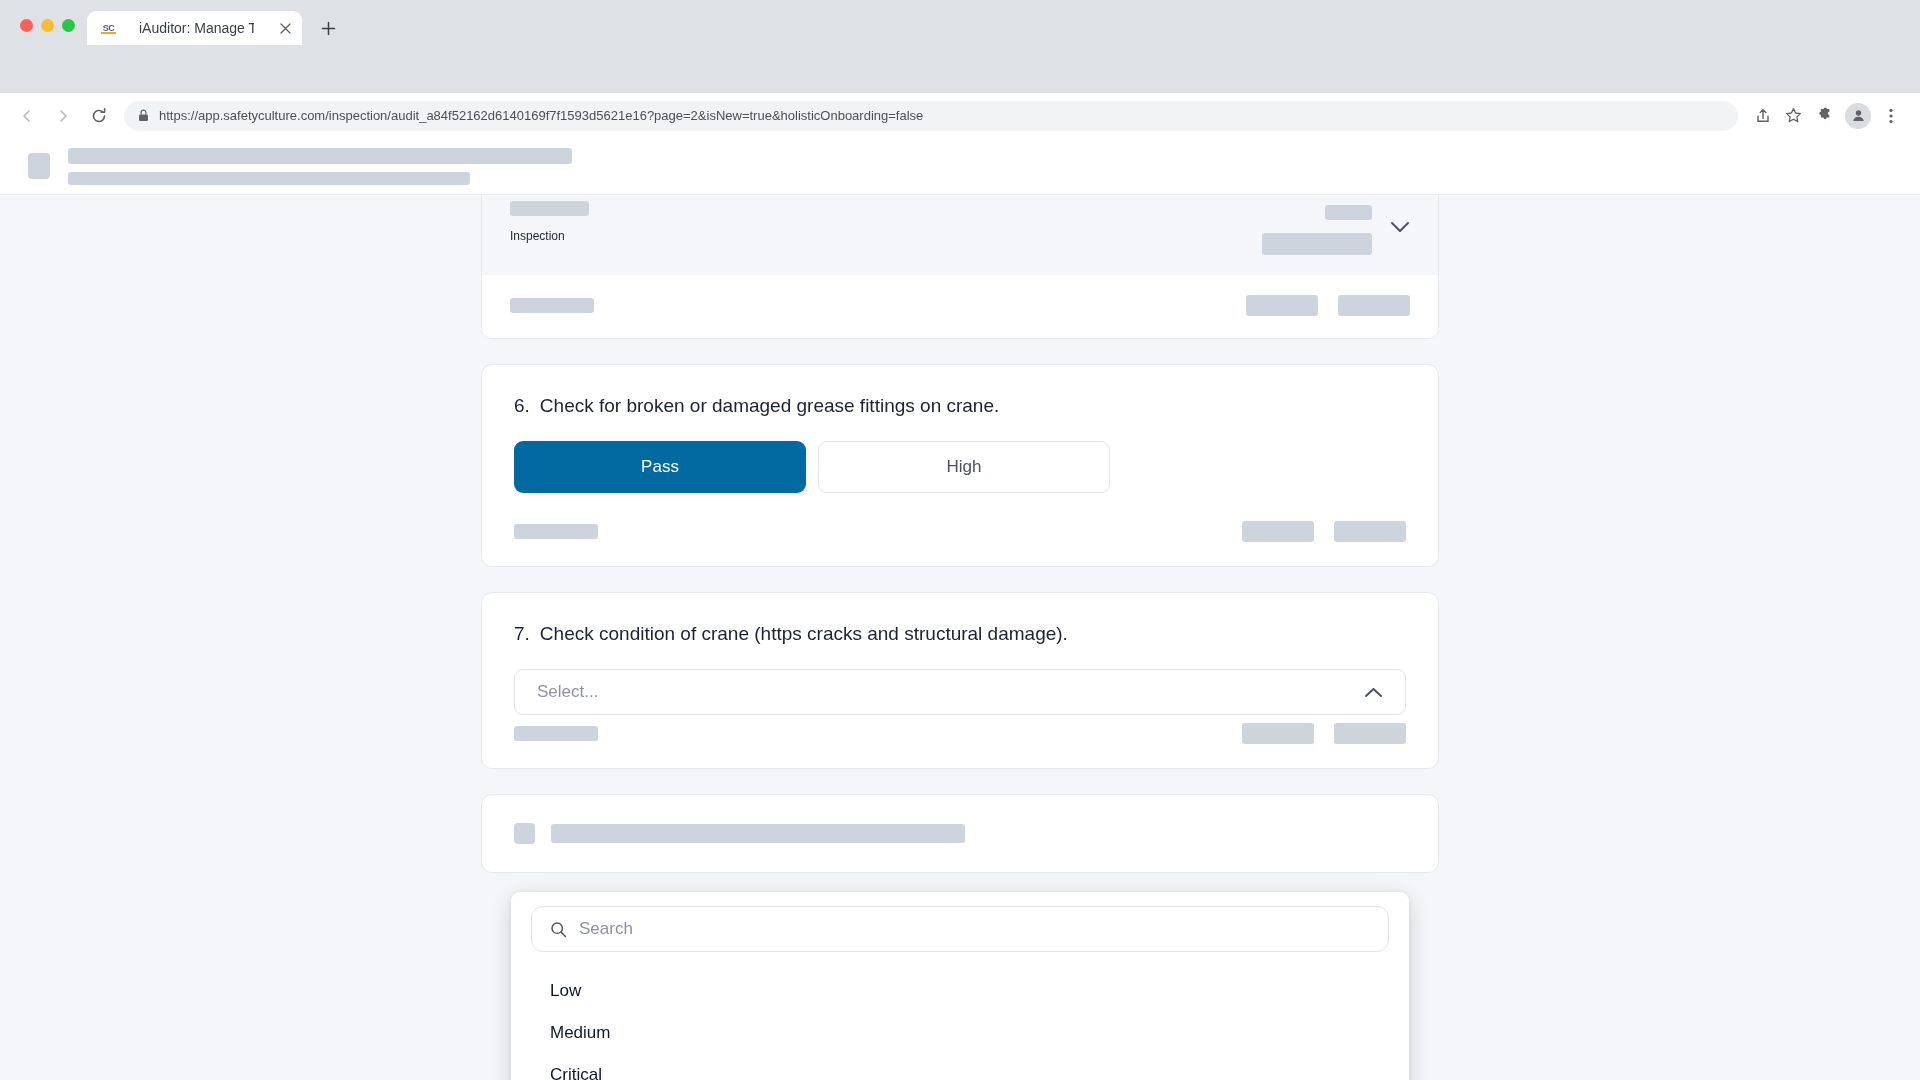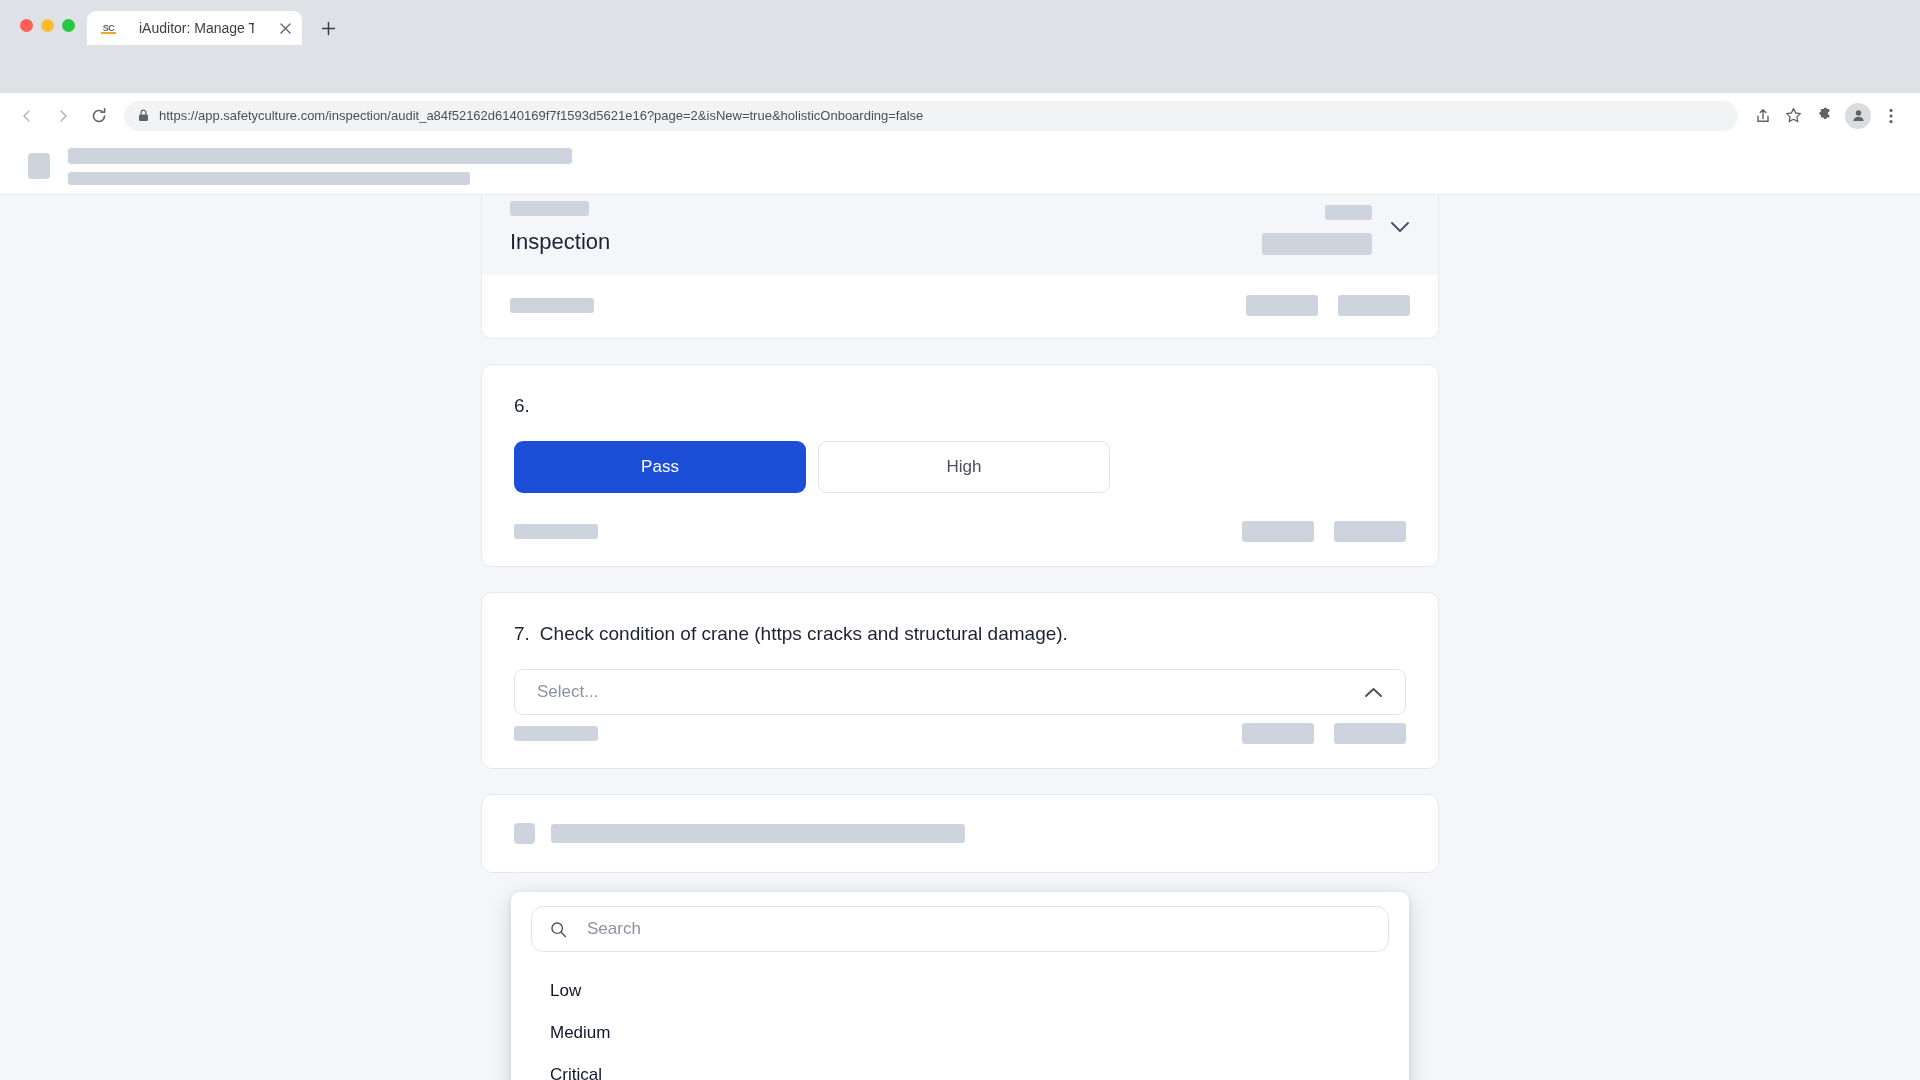--- a/index.html
+++ b/index.html
@@ -215,21 +215,21 @@
     background: #f4f6fa;
     padding: 14px 28px 20px 28px;
     display: flex;
     align-items: flex-start;
     justify-content: space-between;
     position: relative;
   }
 
   .sh-left { display: flex; flex-direction: column; gap: 13px; }
   .sh-chip { width: 79px; height: 15px; }
-  .sh-title { font-size: 22px; color: #1e2232; }
+  .sh-title { font-size: 12px; color: #1e2232; }
 
   .sh-right {
     display: flex;
     align-items: flex-start;
     gap: 18px;
     padding-top: 4px;
   }
   .sh-right-col { display: flex; flex-direction: column; align-items: flex-end; gap: 13px; }
   .sh-pill-sm { width: 47px; height: 15px; }
   .sh-pill-lg { width: 110px; height: 22px; }
@@ -268,21 +268,21 @@
   .pf-btn {
     width: 292px;
     height: 52px;
     border-radius: 9px;
     display: flex;
     align-items: center;
     justify-content: center;
     font-size: 17px;
   }
   .pf-pass {
-    background: #1d4ed8;
+    background: #0369a1;
     color: #ffffff;
   }
   .pf-fail {
     background: #ffffff;
     color: #4a4f63;
     border: 1px solid #e1e4ea;
   }
 
   .q-footer {
     display: flex;
@@ -318,21 +318,21 @@
     padding: 14px 20px 18px 20px;
     z-index: 50;
   }
 
   .search-field {
     height: 46px;
     border: 1px solid #e1e4ea;
     border-radius: 12px;
     display: flex;
     align-items: center;
-    gap: 20px;
+    gap: 12px;
     padding: 0 18px;
     margin-bottom: 18px;
   }
   .search-input {
     border: none;
     outline: none;
     font-size: 17px;
     color: #1e2232;
     font-family: "Liberation Sans", sans-serif;
     flex: 1;
@@ -487,20 +487,21 @@
           <div class="sb-actions">
             <div class="skel sb-btn-a"></div>
             <div class="skel sb-btn-b"></div>
           </div>
         </div>
       </div>
 
       <div class="card q-card">
         <div class="q-title">
           <span class="q-num">6.</span>
+          <span>Check for broken or damaged grease fittings on crane.</span>
         </div>
         <div class="pf-row">
           <div class="pf-btn pf-pass">Pass</div>
           <div class="pf-btn pf-fail">High</div>
         </div>
         <div class="q-footer">
           <div class="skel sb-label"></div>
           <div class="sb-actions">
             <div class="skel sb-btn-a"></div>
             <div class="skel sb-btn-b"></div>

